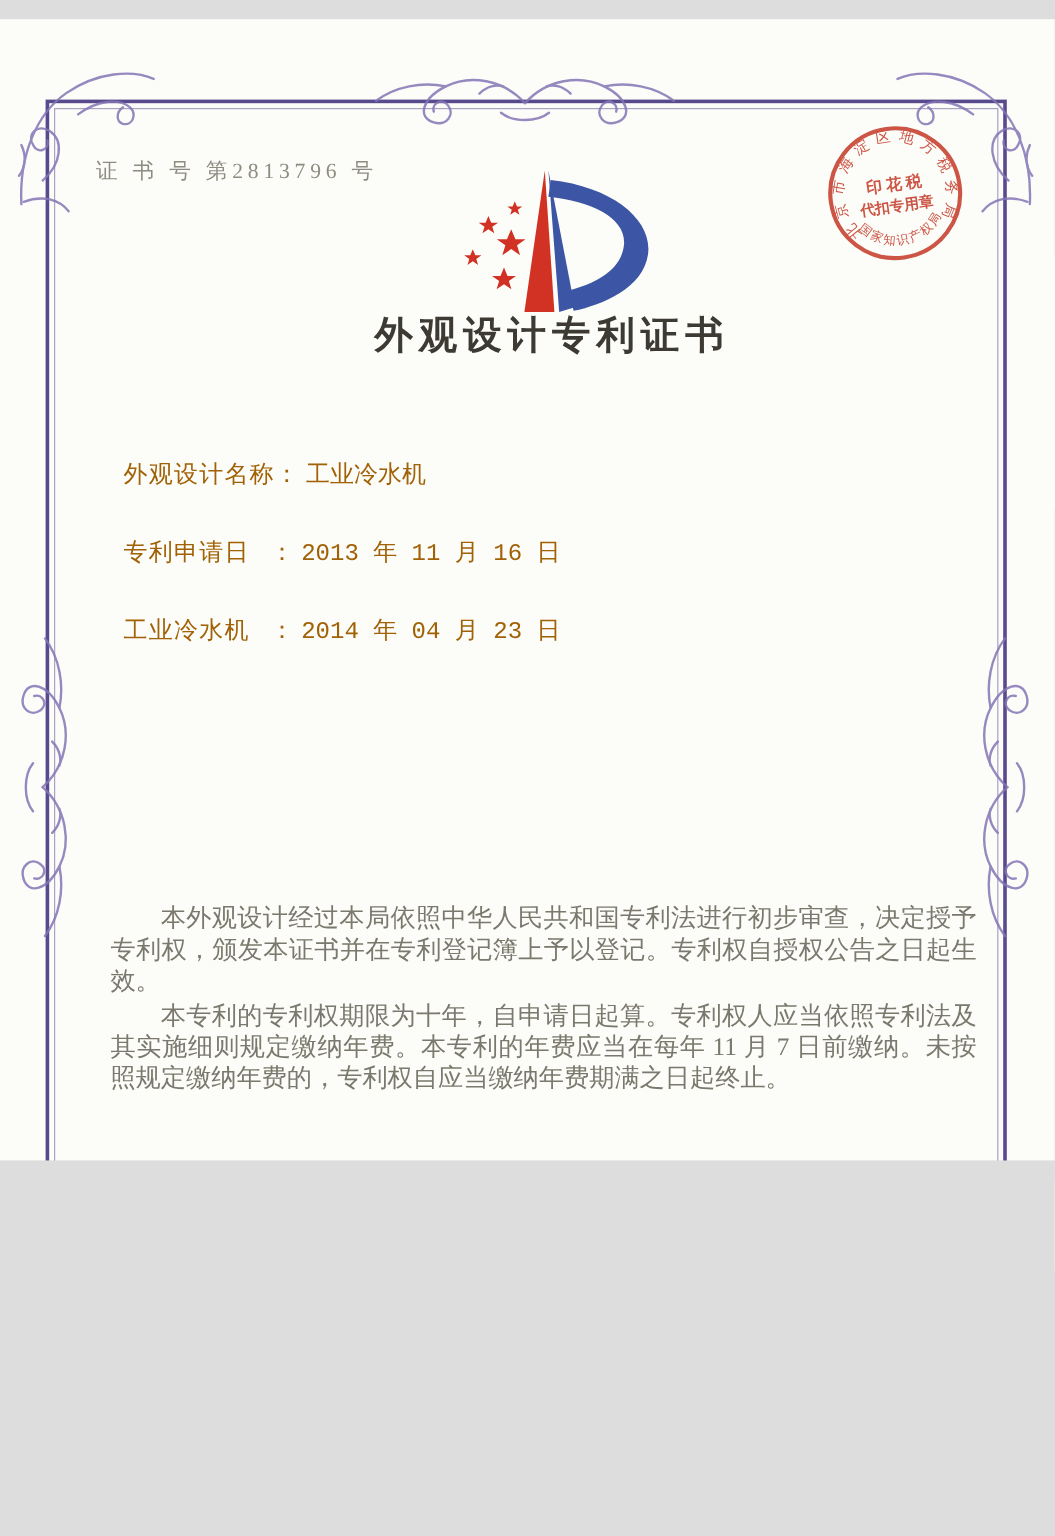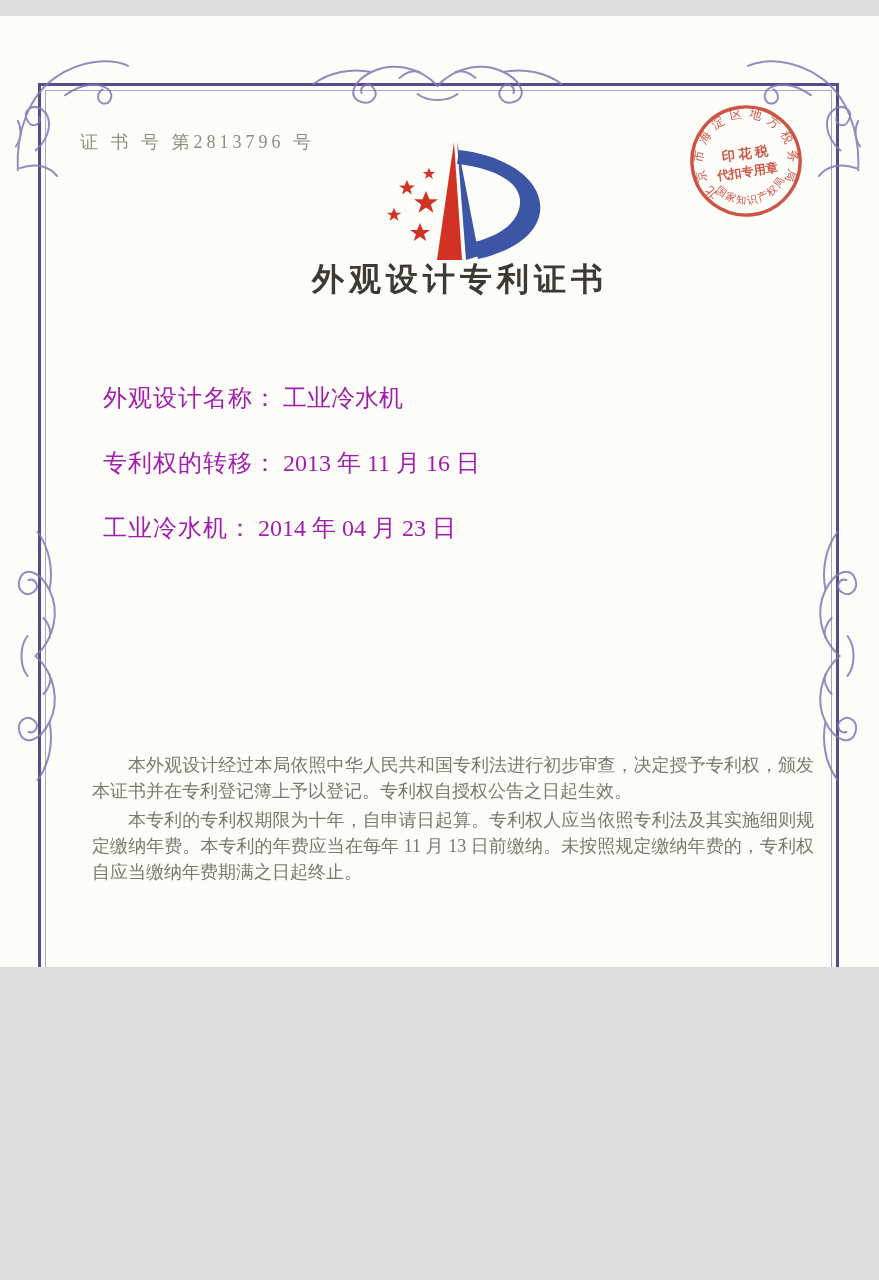--- a/index.html
+++ b/index.html
@@ -32,26 +32,26 @@
     position:absolute;left:80px;top:114px;
     font-size:18px;letter-spacing:4px;color:#8f8d81;white-space:nowrap;
   }
   .logo{position:absolute;left:350px;top:120px;width:212px;height:128px;}
   .logo svg{display:block;width:100%;height:100%;}
   .title{
     position:absolute;left:0;top:242px;width:100%;text-align:center;
     font-size:32px;font-weight:bold;letter-spacing:5px;color:#3d3a33;
   }
   .fields{position:absolute;left:103px;top:366px;width:620px;}
-  .field{height:45px;margin-bottom:20px;font-size:24px;color:#a21caf;white-space:nowrap;}
+  .field{height:45px;margin-bottom:20px;font-size:20px;color:#a16207;white-space:nowrap;font-family:Liberation Mono, monospace;}
   .field .label{display:inline-block;min-width:122px;letter-spacing:1px;}
   .field .colon{margin-right:6px;}
   .paragraphs{
     position:absolute;left:92px;top:736px;width:722px;
-    font-size:18px;line-height:26px;color:#7b796d;text-align:justify;
+    font-size:21px;line-height:26px;color:#7b796d;text-align:justify;
   }
   .paragraphs p{margin:0 0 3px 0;text-indent:2em;}
 
   .barcode{
     position:absolute;left:106px;top:964px;width:234px;height:22px;
     background-image:
       repeating-linear-gradient(90deg,#161616 0 2px,transparent 2px 4px),
       repeating-linear-gradient(90deg,#161616 0 1px,transparent 1px 6px),
       repeating-linear-gradient(90deg,#161616 0 3px,transparent 3px 13px);
   }
@@ -180,30 +180,30 @@
     </svg>
   </div>
 
   <div class="title">外观设计专利证书</div>
 
   <div class="fields">
     <div class="field">
       <span class="label">外观设计名称</span><span class="colon">：</span><span class="value">工业冷水机</span>
     </div>
     <div class="field">
-      <span class="label">专利权的转移</span><span class="colon">：</span><span class="value">2013 年 11 月 16 日</span>
+      <span class="label">专利申请日</span><span class="colon">：</span><span class="value">2013 年 11 月 16 日</span>
     </div>
     <div class="field">
       <span class="label">工业冷水机</span><span class="colon">：</span><span class="value">2014 年 04 月 23 日</span>
     </div>
   </div>
 
   <div class="paragraphs">
     <p>本外观设计经过本局依照中华人民共和国专利法进行初步审查，决定授予专利权，颁发本证书并在专利登记簿上予以登记。专利权自授权公告之日起生效。</p>
-    <p>本专利的专利权期限为十年，自申请日起算。专利权人应当依照专利法及其实施细则规定缴纳年费。本专利的年费应当在每年 11 月 13 日前缴纳。未按照规定缴纳年费的，专利权自应当缴纳年费期满之日起终止。</p>
+    <p>本专利的专利权期限为十年，自申请日起算。专利权人应当依照专利法及其实施细则规定缴纳年费。本专利的年费应当在每年 11 月 7 日前缴纳。未按照规定缴纳年费的，专利权自应当缴纳年费期满之日起终止。</p>
   </div>
 
   <div class="barcode"></div>
 
 
   <div class="signature">
     <svg viewBox="0 0 292 132">
       <g fill="none" stroke="#1d1d1d" stroke-width="5" stroke-linecap="round" stroke-linejoin="round">
         <path d="M72,16 C70,52 71,96 75,127"></path>
         <path d="M40,44 C56,28 92,28 90,48 C88,66 52,72 42,60 C35,51 47,40 60,44"></path>

